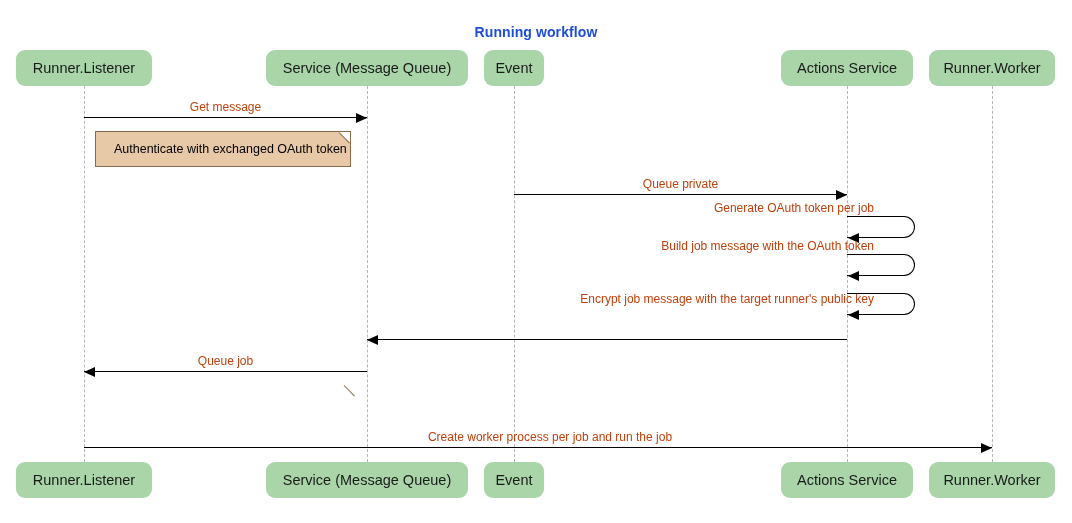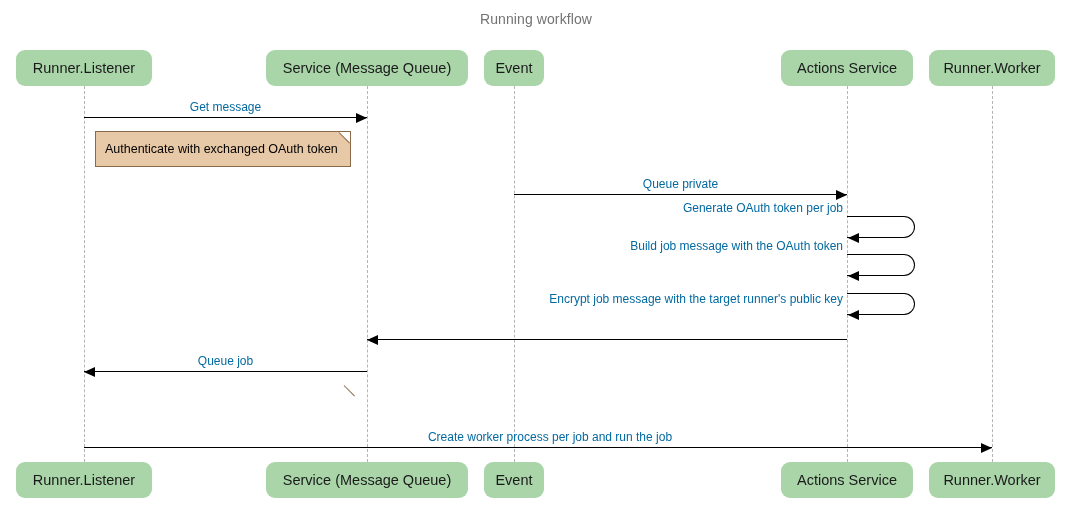--- a/index.html
+++ b/index.html
@@ -12,27 +12,27 @@
   }
   #diagram {
     position: relative;
     width: 1072px;
     height: 523px;
     background: #ffffff;
     overflow: hidden;
   }
   .title {
     position: absolute;
-    top: 11px;
+    top: 24px;
     left: 0;
     width: 1072px;
     text-align: center;
     font-size: 14px;
-    font-weight: normal;
-    color: #737373;
+    font-weight: bold;
+    color: #1d4ed8;
     letter-spacing: 0.1px;
   }
   .participant {
     position: absolute;
     box-sizing: border-box;
     height: 36px;
     line-height: 36px;
     background: #a9d5a9;
     border-radius: 9px;
     text-align: center;
@@ -60,35 +60,36 @@
   }
   .arrowhead.right {
     border-left: 11px solid #000000;
   }
   .arrowhead.left {
     border-right: 11px solid #000000;
   }
   .msg-label {
     position: absolute;
     font-size: 12px;
-    color: #0369a1;
+    color: #c2410c;
     text-align: center;
     white-space: nowrap;
   }
   .msg-label.right-align {
     text-align: right;
+    padding-left: 31px;
   }
   .note {
     position: absolute;
     box-sizing: border-box;
     background: #e8c9a7;
     border: 1px solid #8a6a4a;
     font-size: 12.5px;
     color: #000000;
-    padding: 0 9px;
+    padding: 0 18px;
     line-height: 34px;
     height: 36px;
     white-space: nowrap;
     overflow: hidden;
   }
   .note-fold {
     position: absolute;
     width: 0;
     height: 0;
     border-left: 11px solid transparent;

